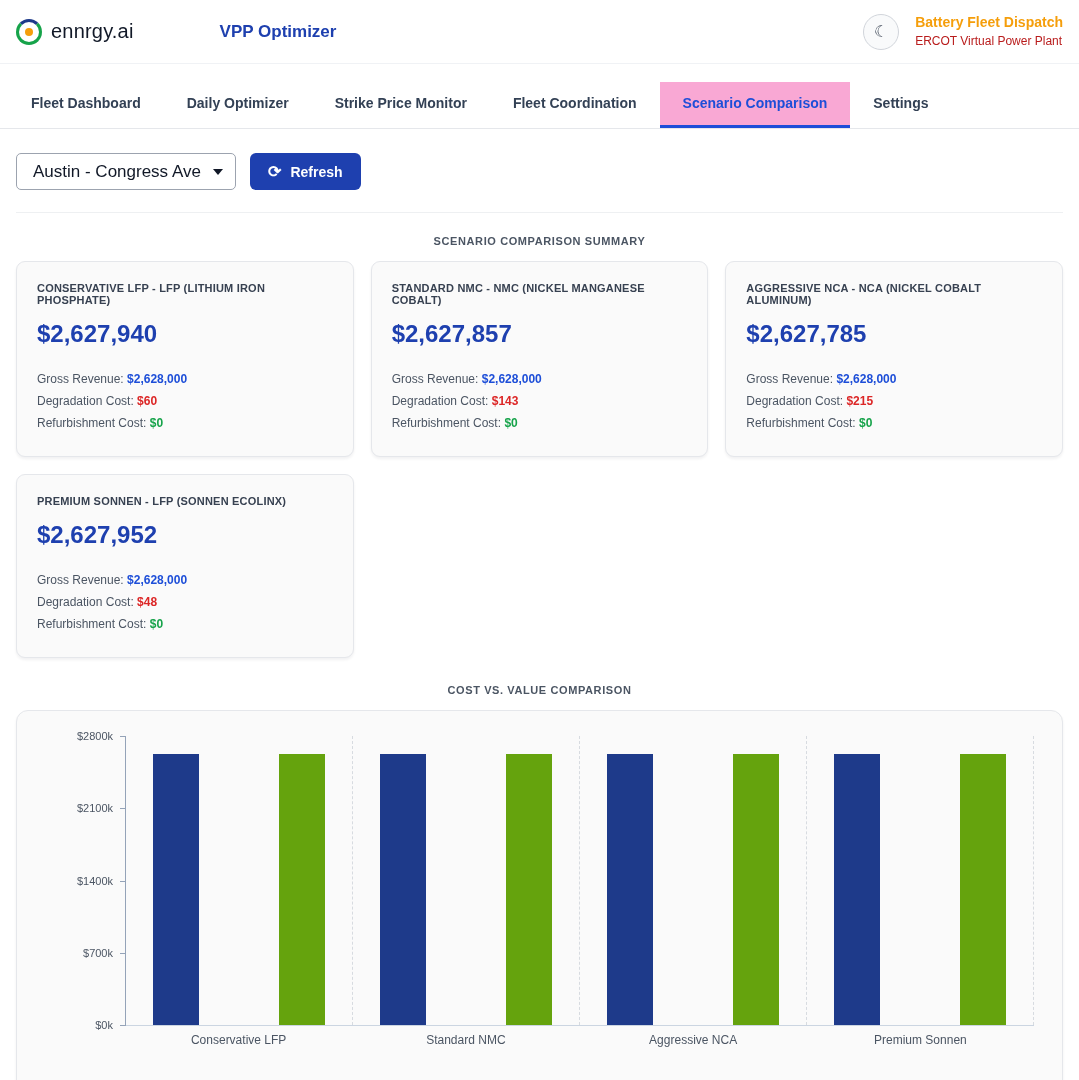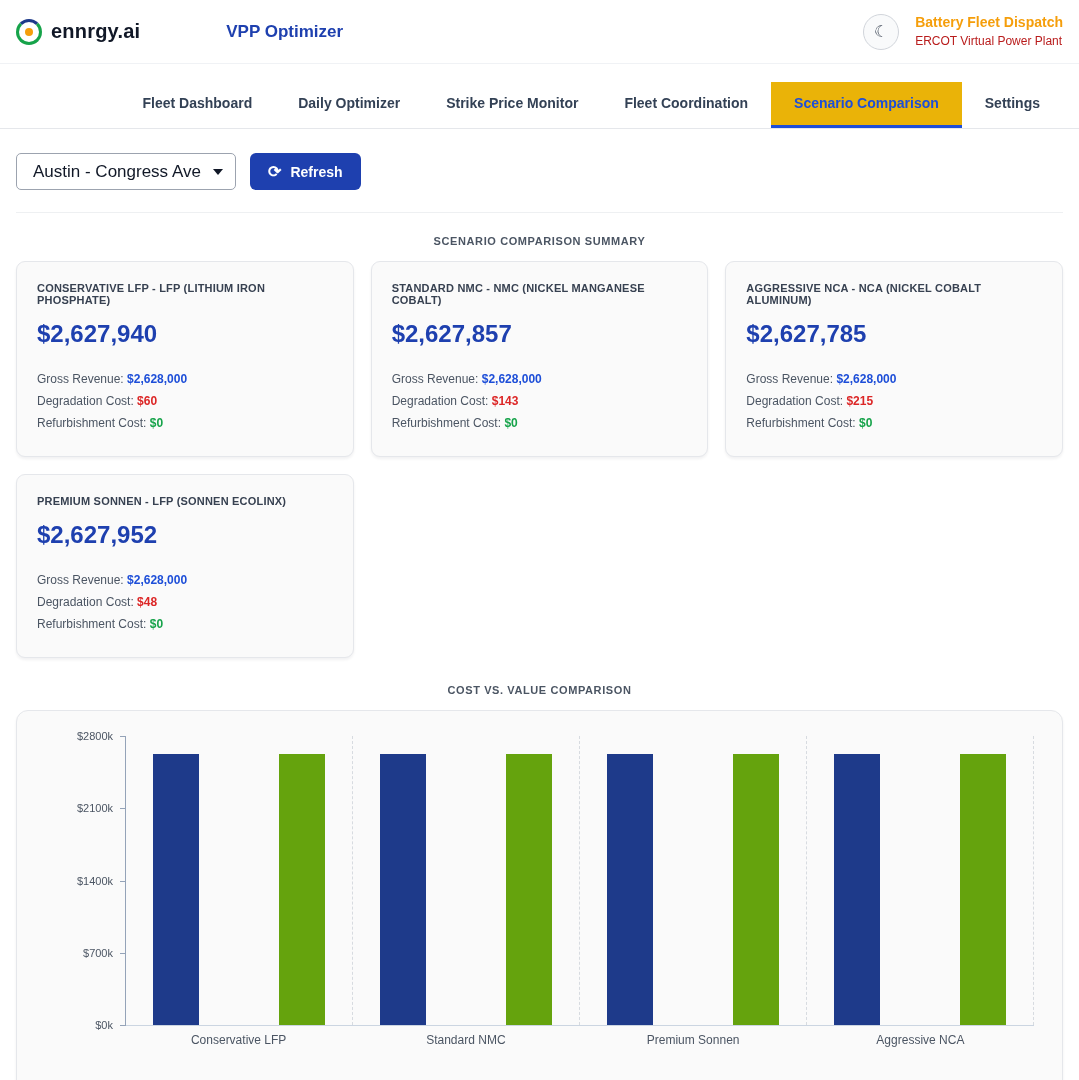--- a/index.html
+++ b/index.html
@@ -7,36 +7,36 @@
     font-family: "Liberation Sans", sans-serif; color: #111827; }
 
   
   .app-header { display: flex; align-items: center; height: 64px; padding: 0 16px;
     border-bottom: 1px solid #f0f2f5; }
   .logo { display: flex; align-items: center; gap: 9px; cursor: pointer; }
   .logo-icon { width: 26px; height: 26px; border-radius: 50%;
     border: 3px solid #16a34a; border-top-color: #1e3a8a;
     display: flex; align-items: center; justify-content: center; }
   .logo-dot { width: 8px; height: 8px; border-radius: 50%; background: #f59e0b; }
-  .logo-text { font-size: 20px; font-weight: 700; color: #111827; letter-spacing: 0.2px; }
+  .logo-text { font-size: 20px; font-weight: 400; color: #111827; letter-spacing: 0.2px; }
   .app-title { margin-left: 86px; font-size: 17px; font-weight: 700; color: #1e40af; }
   .header-spacer { flex: 1; }
   .theme-toggle { width: 36px; height: 36px; border-radius: 50%; border: 1px solid #d1d5db;
     background: #f9fafb; cursor: pointer; display: flex; align-items: center; justify-content: center; }
   .moon-glyph { font-size: 16px; color: #374151; line-height: 1; }
   .dispatch { margin-left: 16px; text-align: left; }
   .dispatch-title { font-size: 14px; font-weight: 700; color: #f59e0b; line-height: 1.4; }
   .dispatch-sub { font-size: 12px; color: #b91c1c; line-height: 1.4; }
 
   
-  .nav { margin-top: 18px; border-bottom: 1px solid #e5e7eb; padding: 0 16px; display: flex; justify-content: flex-end; }
+  .nav { margin-top: 18px; border-bottom: 1px solid #e5e7eb; padding: 0 8px; display: flex; }
   .tab { border: none; background: transparent; cursor: pointer; font-family: inherit;
     font-size: 14px; font-weight: 600; color: #334155; padding: 13px 23px 14px;
     border-bottom: 3px solid transparent; white-space: nowrap; }
-  .tab.active { color: #1d4ed8; background: #eab308; border-bottom-color: #1d4ed8; }
+  .tab.active { color: #1d4ed8; background: #f9a8d4; border-bottom-color: #1d4ed8; }
 
   
   .content { padding: 0 16px; }
   .page-header { display: flex; align-items: flex-end; padding: 24px 0 22px;
     border-bottom: 1px solid #eef0f2; }
   .page-header-left { flex: 1; }
   .page-title { font-size: 24px; font-weight: 700; color: #1d4ed8; margin-bottom: 12px; }
   .page-subtitle { font-size: 14px; color: #374151; }
   .page-controls { display: flex; align-items: center; gap: 14px; }
   .select { width: 220px; height: 37px; border: 1px solid #9ca3af; border-radius: 5px;
@@ -193,18 +193,18 @@
         <div class="ytick-label" style="top: 50%;">$1400k</div>
         <div class="ytick-mark" style="top: 50%;"></div>
         <div class="ytick-label" style="top: 75%;">$700k</div>
         <div class="ytick-mark" style="top: 75%;"></div>
         <div class="ytick-label" style="top: 100%;">$0k</div>
         <div class="ytick-mark" style="top: 100%;"></div>
       </div>
     <div class="x-labels">
         <div class="x-label">Conservative LFP</div>
         <div class="x-label">Standard NMC</div>
+        <div class="x-label">Aggressive NCA</div>
         <div class="x-label">Premium Sonnen</div>
-        <div class="x-label">Aggressive NCA</div>
       </div>
   </div>
 
 </main>
 
 </body></html>

